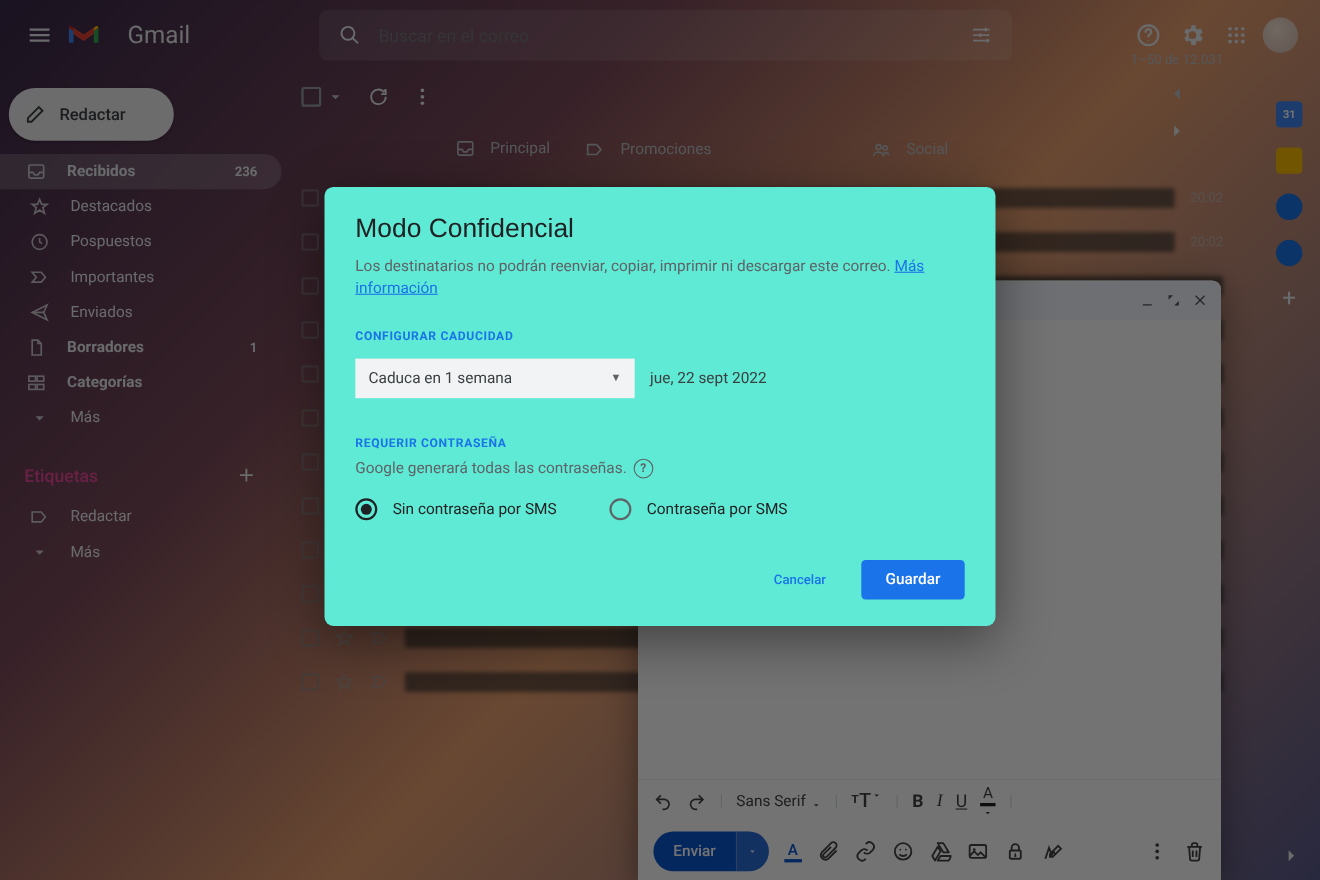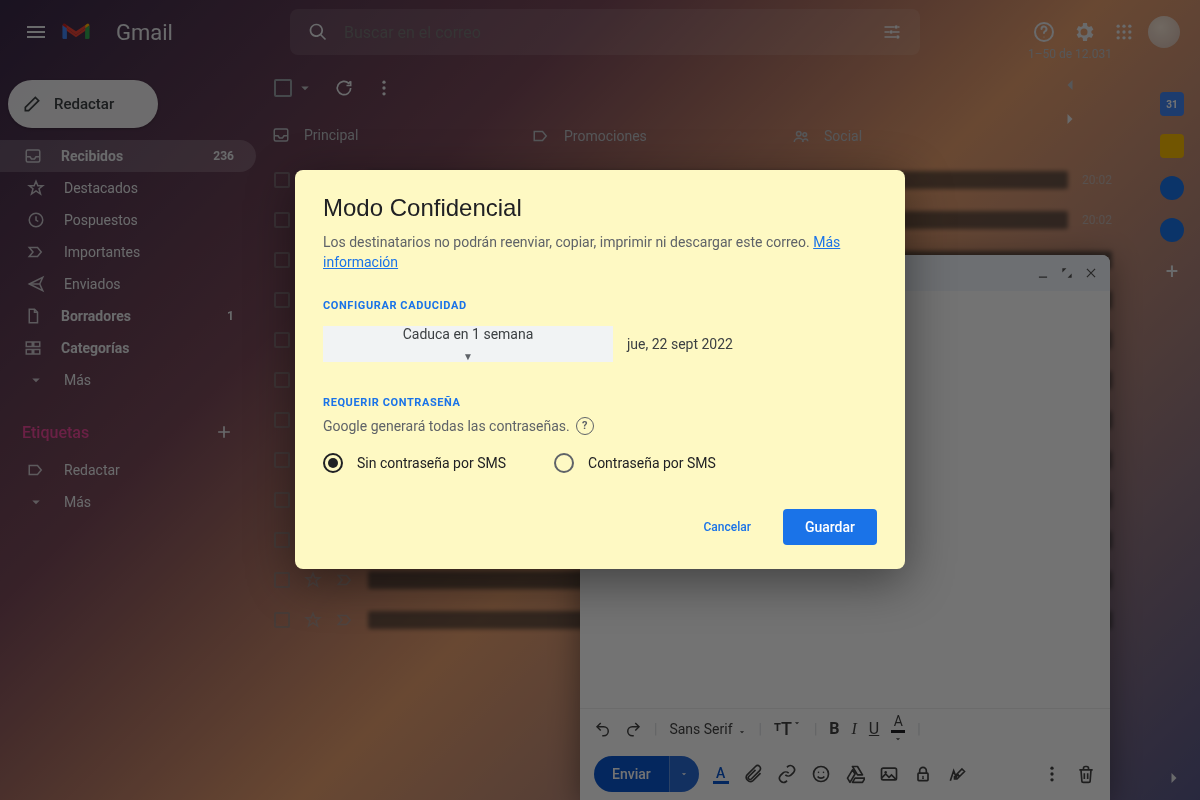--- a/index.html
+++ b/index.html
@@ -33,21 +33,21 @@
   .labels-head { display:flex; align-items:center; justify-content:space-between; color:#ec4899; font-size:16px; font-weight:500; padding:22px 18px 8px 22px; }
   .add-label { width:28px;height:28px;display:flex;align-items:center;justify-content:center;border-radius:50%; }
 
   
   .main { position:absolute; top:64px; left:256px; right:70px; bottom:0; }
   .toolbar { height:48px; display:flex; align-items:center; gap:20px; padding:0 18px; color:#e8eaed; }
   .toolbar .cbx { width:18px;height:18px;border:2px solid #9aa0a6;border-radius:2px; }
   .toolbar .pager { margin-left:auto; display:flex; align-items:center; gap:14px; font-size:12px; color:#bdc1c6;flex-direction:column; }
   .tabs { height:48px; display:flex; color:#bdc1c6; }
   .tab { width:260px; display:flex; align-items:center; gap:14px; padding:0 16px; font-size:14px; }
-  .tab.first { border-bottom: 3px solid transparent; }
+  .tab.first { border-bottom: 3px solid transparent; justify-content: flex-end; }
   .mail-rows { }
   .mail-row { height:40px; display:flex; align-items:center; gap:14px; padding:0 18px; }
   .mail-row .cbx2 { width:16px;height:16px;border:2px solid #888;border-radius:2px; opacity:0.6; }
   .mail-row .star2, .mail-row .imp2 { color:#9aa0a6; opacity:0.6; }
   .mail-row .blur { flex:1; height:18px; border-radius:2px; background:#2a2a2a; filter:blur(2px); opacity:0.6; }
   .mail-row .time { color:#bdc1c6; font-size:12px; opacity:0.7; }
 
   
   .rail { position:absolute; top:64px; right:0; width:56px; display:flex; flex-direction:column; align-items:center; gap:18px; padding-top:28px; }
   .rail-ic { width:24px; height:24px; border-radius:4px; }
@@ -67,27 +67,27 @@
   .compose-card .cc-actions { height:52px; display:flex; align-items:center; gap:14px; padding:0 14px; color:#444; }
   .cc-send { height:36px; background:#0b57d0; color:#fff; display:flex; align-items:center; border-radius:18px; overflow:hidden; }
   .cc-send .sb { padding:0 18px; font-weight:500; font-size:14px; }
   .cc-send .sm { width:30px; height:100%; background:rgba(255,255,255,0.12); display:flex;align-items:center;justify-content:center; border-left:1px solid rgba(255,255,255,0.25); }
   .cc-ic { color:#444; display:flex; }
   .cc-ic.accent { color:#0b57d0; }
   .cc-actions .spacer { flex:1; }
 
   
   .overlay2 { position:absolute; inset:0; display:flex; align-items:flex-start; justify-content:center; }
-  .modal { margin-top:170px; width:610px; background:#fef9c3; border-radius:8px; box-shadow:0 12px 48px rgba(0,0,0,0.45); padding:24px 28px; color:#202124; position:relative; z-index:100; }
+  .modal { margin-top:170px; width:610px; background:#5eead4; border-radius:8px; box-shadow:0 12px 48px rgba(0,0,0,0.45); padding:24px 28px; color:#202124; position:relative; z-index:100; }
   .modal h1 { font-size:24px; font-weight:400; margin-bottom:10px; font-family: 'Google Sans', sans-serif; }
   .modal .desc { font-size:14px; color:#5f6368; line-height:1.45; }
   .modal .desc a { color:#1a73e8; text-decoration:underline; }
   .modal .sect-h { margin-top:26px; font-size:11px; font-weight:700; letter-spacing:0.6px; color:#1a73e8; }
   .expiry-row { margin-top:14px; display:flex; align-items:center; gap:14px; }
-  .select { width:290px; height:36px; background:#f1f3f4; display:flex; align-items:center; justify-content:space-between; padding:0 12px; font-size:14px; color:#3c4043;flex-direction:column; }
+  .select { width:254px; height:36px; background:#f1f3f4; display:flex; align-items:center; justify-content:space-between; padding:0 12px; font-size:14px; color:#3c4043; }
   .select .caret { font-size:10px; color:#5f6368; }
   .exp-date { font-size:14px; color:#3c4043; }
   .pwd-note { margin-top:8px; font-size:14px; color:#5f6368; display:flex; align-items:center; gap:6px; }
   .pwd-note .qm { width:18px;height:18px;border:1.5px solid #5f6368;border-radius:50%;display:flex;align-items:center;justify-content:center;font-size:11px;font-weight:700; }
   .radio-row { margin-top:18px; display:flex; gap:48px; align-items:center; }
   .radio { display:flex; align-items:center; gap:14px; font-size:14px; cursor:pointer; }
   .radio .r { width:20px;height:20px;border-radius:50%;border:2px solid #5f6368; display:flex;align-items:center;justify-content:center; }
   .radio.sel .r { border-color:#202124; }
   .radio.sel .r::after { content:""; width:10px;height:10px;border-radius:50%;background:#202124; }
   .modal-actions { margin-top:36px; display:flex; justify-content:flex-end; gap:10px; }

